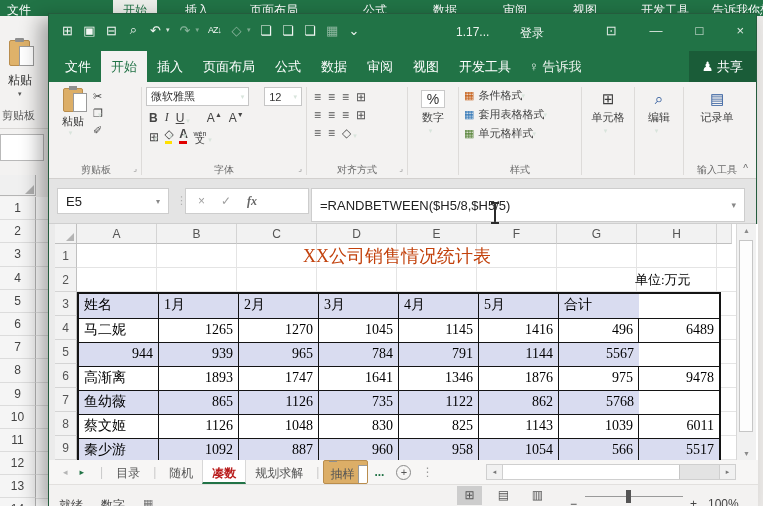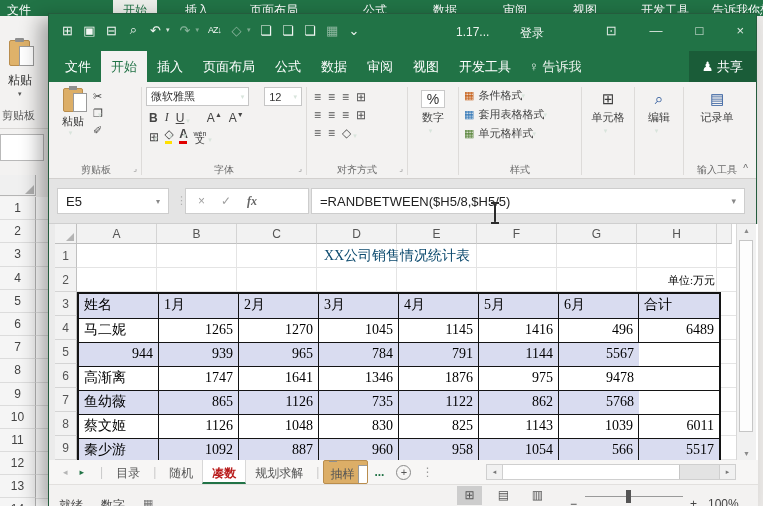--- a/index.html
+++ b/index.html
@@ -74,37 +74,37 @@
   .bigico{font-size:15px;color:#3f3f3f}
   .blueico{color:#2b579a}
   .collapse{position:absolute;right:8px;bottom:4px;font-size:10px;color:#666}
 
   .fbar{position:relative;height:45px;background:#e4e4e4;border-bottom:1px solid #cfcfcf}
   .namebox{position:absolute;left:8px;top:9px;width:112px;height:26px;background:#fff;border:1px solid #cdcdcd;font-size:13px;display:flex;align-items:center;padding:0 8px;color:#222}
   .namebox .dd{margin-left:auto;font-size:8px;color:#888}
   .fsep{position:absolute;left:127px;top:15px;color:#b0b0b0;font-size:11px}
   .fxbox{position:absolute;left:136px;top:9px;width:124px;height:26px;background:#fff;border:1px solid #cdcdcd;display:flex;align-items:center;gap:16px;padding:0 12px;font-size:12px;color:#a0a0a0}
   .fxi{font-style:italic;font-family:"Liberation Serif",serif;color:#666;font-weight:bold}
-  .fml{position:absolute;left:262px;top:9px;width:434px;height:26px;background:#fff;border:1px solid #cdcdcd;display:flex;align-items:center;padding:8px 8px;font-size:13px;color:#222;white-space:nowrap;overflow:hidden}
+  .fml{position:absolute;left:262px;top:9px;width:434px;height:26px;background:#fff;border:1px solid #cdcdcd;display:flex;align-items:center;padding:16px 8px;font-size:13px;color:#222;white-space:nowrap;overflow:hidden}
   .fml .dd{margin-left:auto;font-size:9px;color:#888}
 
   .grid{position:absolute;left:0;top:210px;width:709px;height:236px;background:#fff;overflow:hidden}
   .lstrip{position:absolute;left:0;top:0;width:6px;height:236px;background:#ebebeb}
   .chead{position:absolute;left:6px;top:0;display:flex;height:20px}
   .corner{width:22px;height:20px;background:#f2f2f2;border-right:1px solid #c0c0c0;border-bottom:1px solid #c0c0c0;position:relative}
   .corner::after{content:"";position:absolute;right:2px;bottom:2px;border-left:8px solid transparent;border-bottom:8px solid #b4b4b4}
   .ch{width:80px;height:20px;background:#f2f2f2;border-right:1px solid #d4d4d4;border-bottom:1px solid #c0c0c0;font-size:12px;color:#555;text-align:center;line-height:20px}
   .ch.fillc{width:15px}
   .rheads{position:absolute;left:6px;top:20px;width:22px}
   .rh{height:24px;background:#f2f2f2;border-right:1px solid #c0c0c0;border-bottom:1px solid #d4d4d4;font-size:12px;color:#555;text-align:center;line-height:24px}
   .gridlines{position:absolute;left:28px;top:20px;width:659px;height:216px;
     background-image:repeating-linear-gradient(to right,transparent 0 79px,#e4e4e4 79px 80px),
                      repeating-linear-gradient(to bottom,transparent 0 23px,#e4e4e4 23px 24px)}
-  .sheettitle{position:absolute;left:28px;top:20px;width:640px;height:24px;text-align:center;font-family:"Liberation Serif",serif;font-size:14px;line-height:24px;color:#0c4a6e}
-  .unit{position:absolute;left:586px;top:44px;width:80px;height:24px;text-align:right;font-family:"Liberation Serif",serif;font-size:11px;line-height:24px;color:#000}
+  .sheettitle{position:absolute;left:28px;top:20px;width:640px;height:24px;text-align:center;font-family:"Liberation Serif",serif;font-size:18px;line-height:24px;color:#c2410c}
+  .unit{position:absolute;left:586px;top:44px;width:80px;height:24px;font-family:"Liberation Serif",serif;font-size:13px;line-height:24px;color:#000}
   .xtable{position:absolute;left:28px;top:68px;border:2px solid #141414;background:#fff}
   .trow{display:flex;height:24px}
   .trow + .trow{border-top:1px solid #141414}
   .tc{width:80px;border-right:1px solid #141414;font-family:"Liberation Serif",serif;font-size:14px;line-height:21px;padding:0 5px;white-space:nowrap;overflow:hidden;color:#000}
   .tc:last-child{border-right:none}
   .tc.num{text-align:right}
   .lav .tc{background:#d9dcf0}
   .vscroll{position:absolute;left:687px;top:0;width:20px;height:236px;background:#f1f1f1;border-left:1px solid #d8d8d8}
   .vup{position:absolute;top:3px;width:100%;text-align:center;font-size:7px;color:#8a8a8a}
   .vdn{position:absolute;bottom:3px;width:100%;text-align:center;font-size:7px;color:#8a8a8a}
@@ -409,21 +409,20 @@
       <div class="unit">单位:万元</div>
 
       <div class="xtable">
         <div class="trow lav">
           <div class="tc">姓名</div>
           <div class="tc">1月</div>
           <div class="tc">2月</div>
           <div class="tc">3月</div>
           <div class="tc">4月</div>
           <div class="tc">5月</div>
-          <div class="tc">6月</div>
           <div class="tc">合计</div>
         </div>
         <div class="trow">
           <div class="tc">马二妮</div>
           <div class="tc num">1265</div>
           <div class="tc num">1270</div>
           <div class="tc num">1045</div>
           <div class="tc num">1145</div>
           <div class="tc num">1416</div>
           <div class="tc num">496</div>
@@ -433,20 +432,21 @@
           <div class="tc num">944</div>
           <div class="tc num">939</div>
           <div class="tc num">965</div>
           <div class="tc num">784</div>
           <div class="tc num">791</div>
           <div class="tc num">1144</div>
           <div class="tc num">5567</div>
         </div>
         <div class="trow">
           <div class="tc">高渐离</div>
+          <div class="tc num">1893</div>
           <div class="tc num">1747</div>
           <div class="tc num">1641</div>
           <div class="tc num">1346</div>
           <div class="tc num">1876</div>
           <div class="tc num">975</div>
           <div class="tc num">9478</div>
         </div>
         <div class="trow lav">
           <div class="tc">鱼幼薇</div>
           <div class="tc num">865</div>

